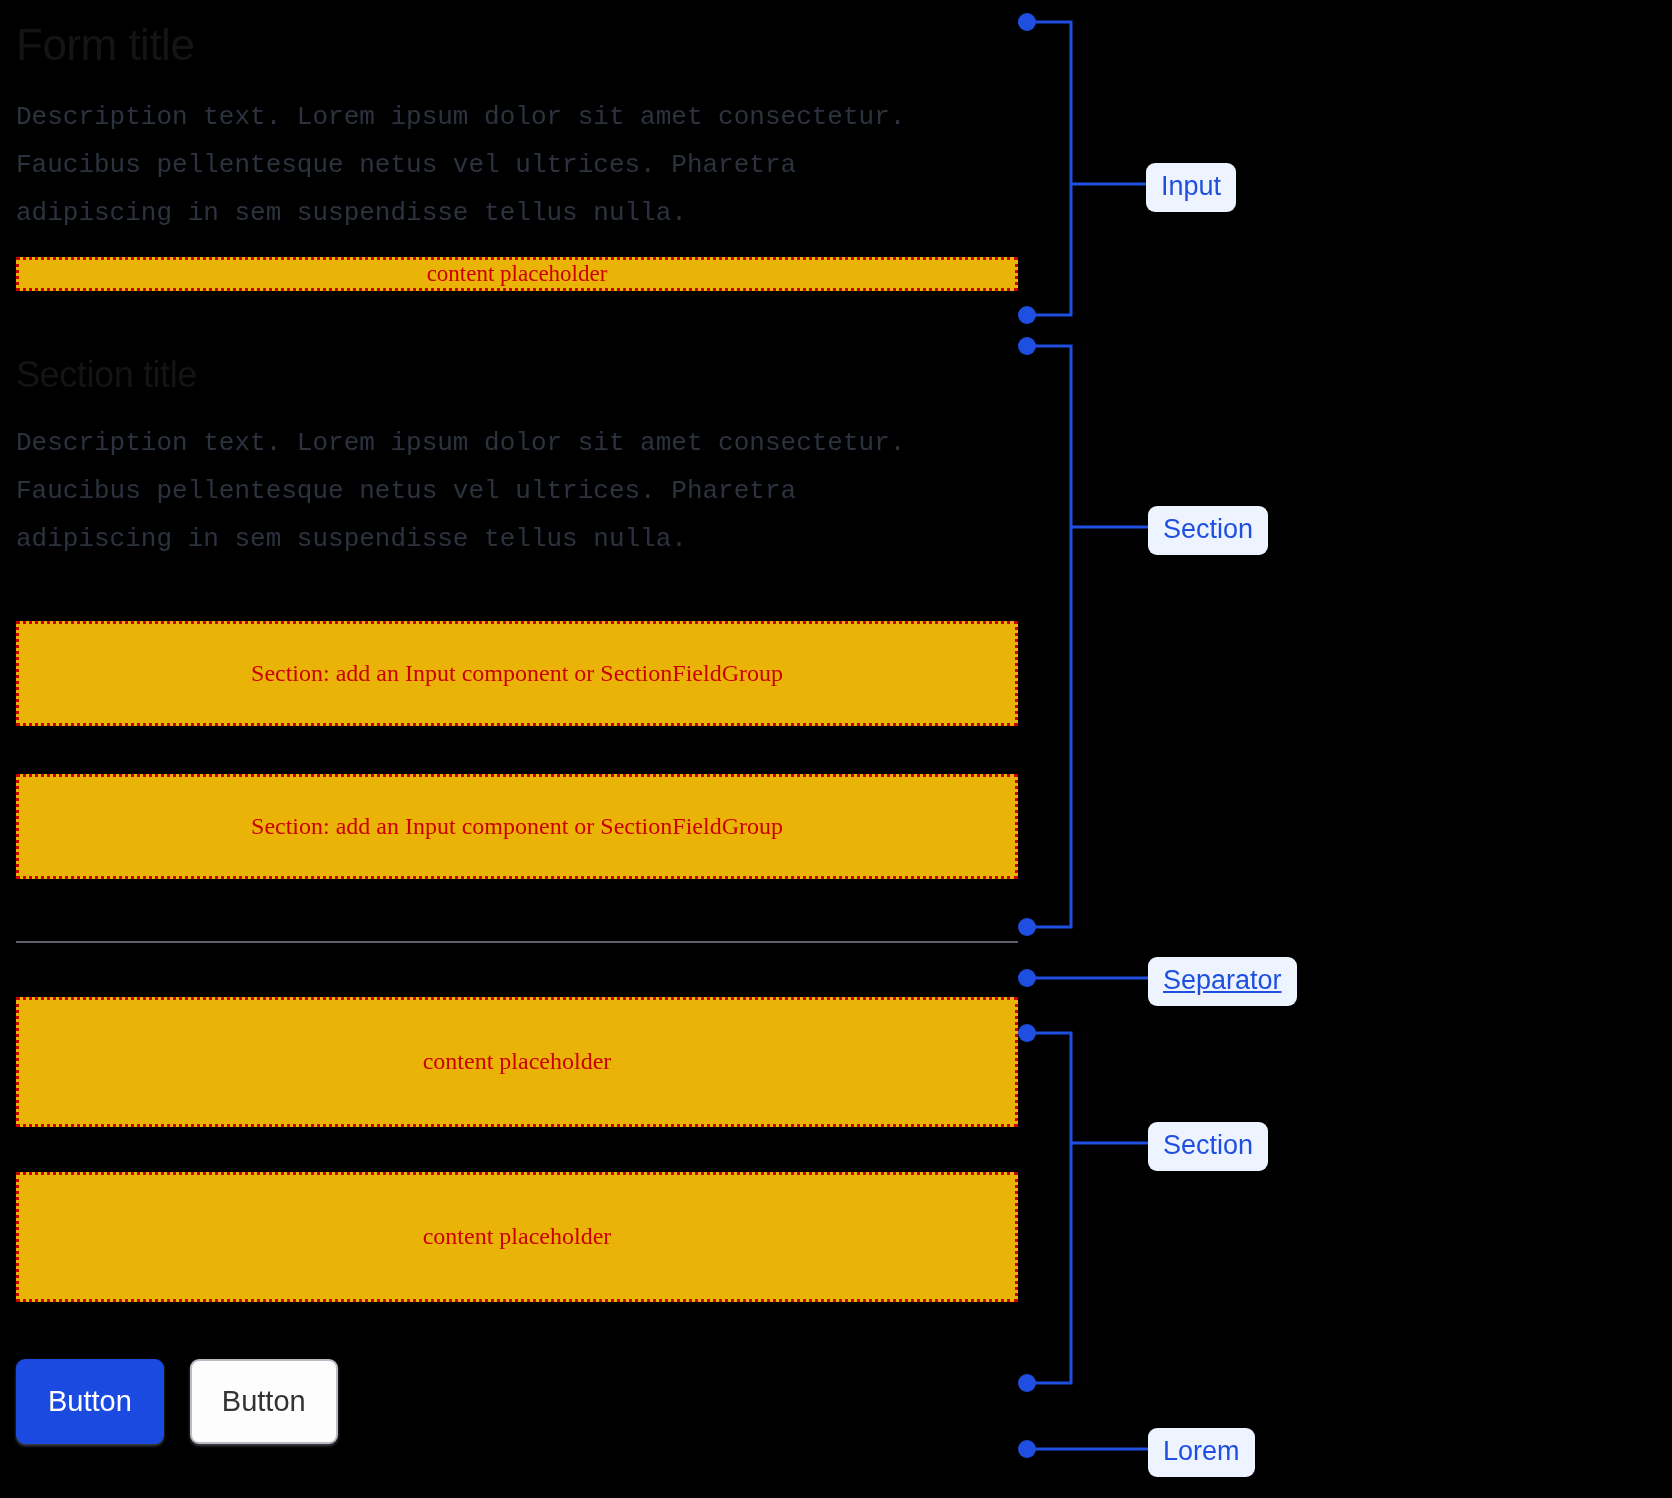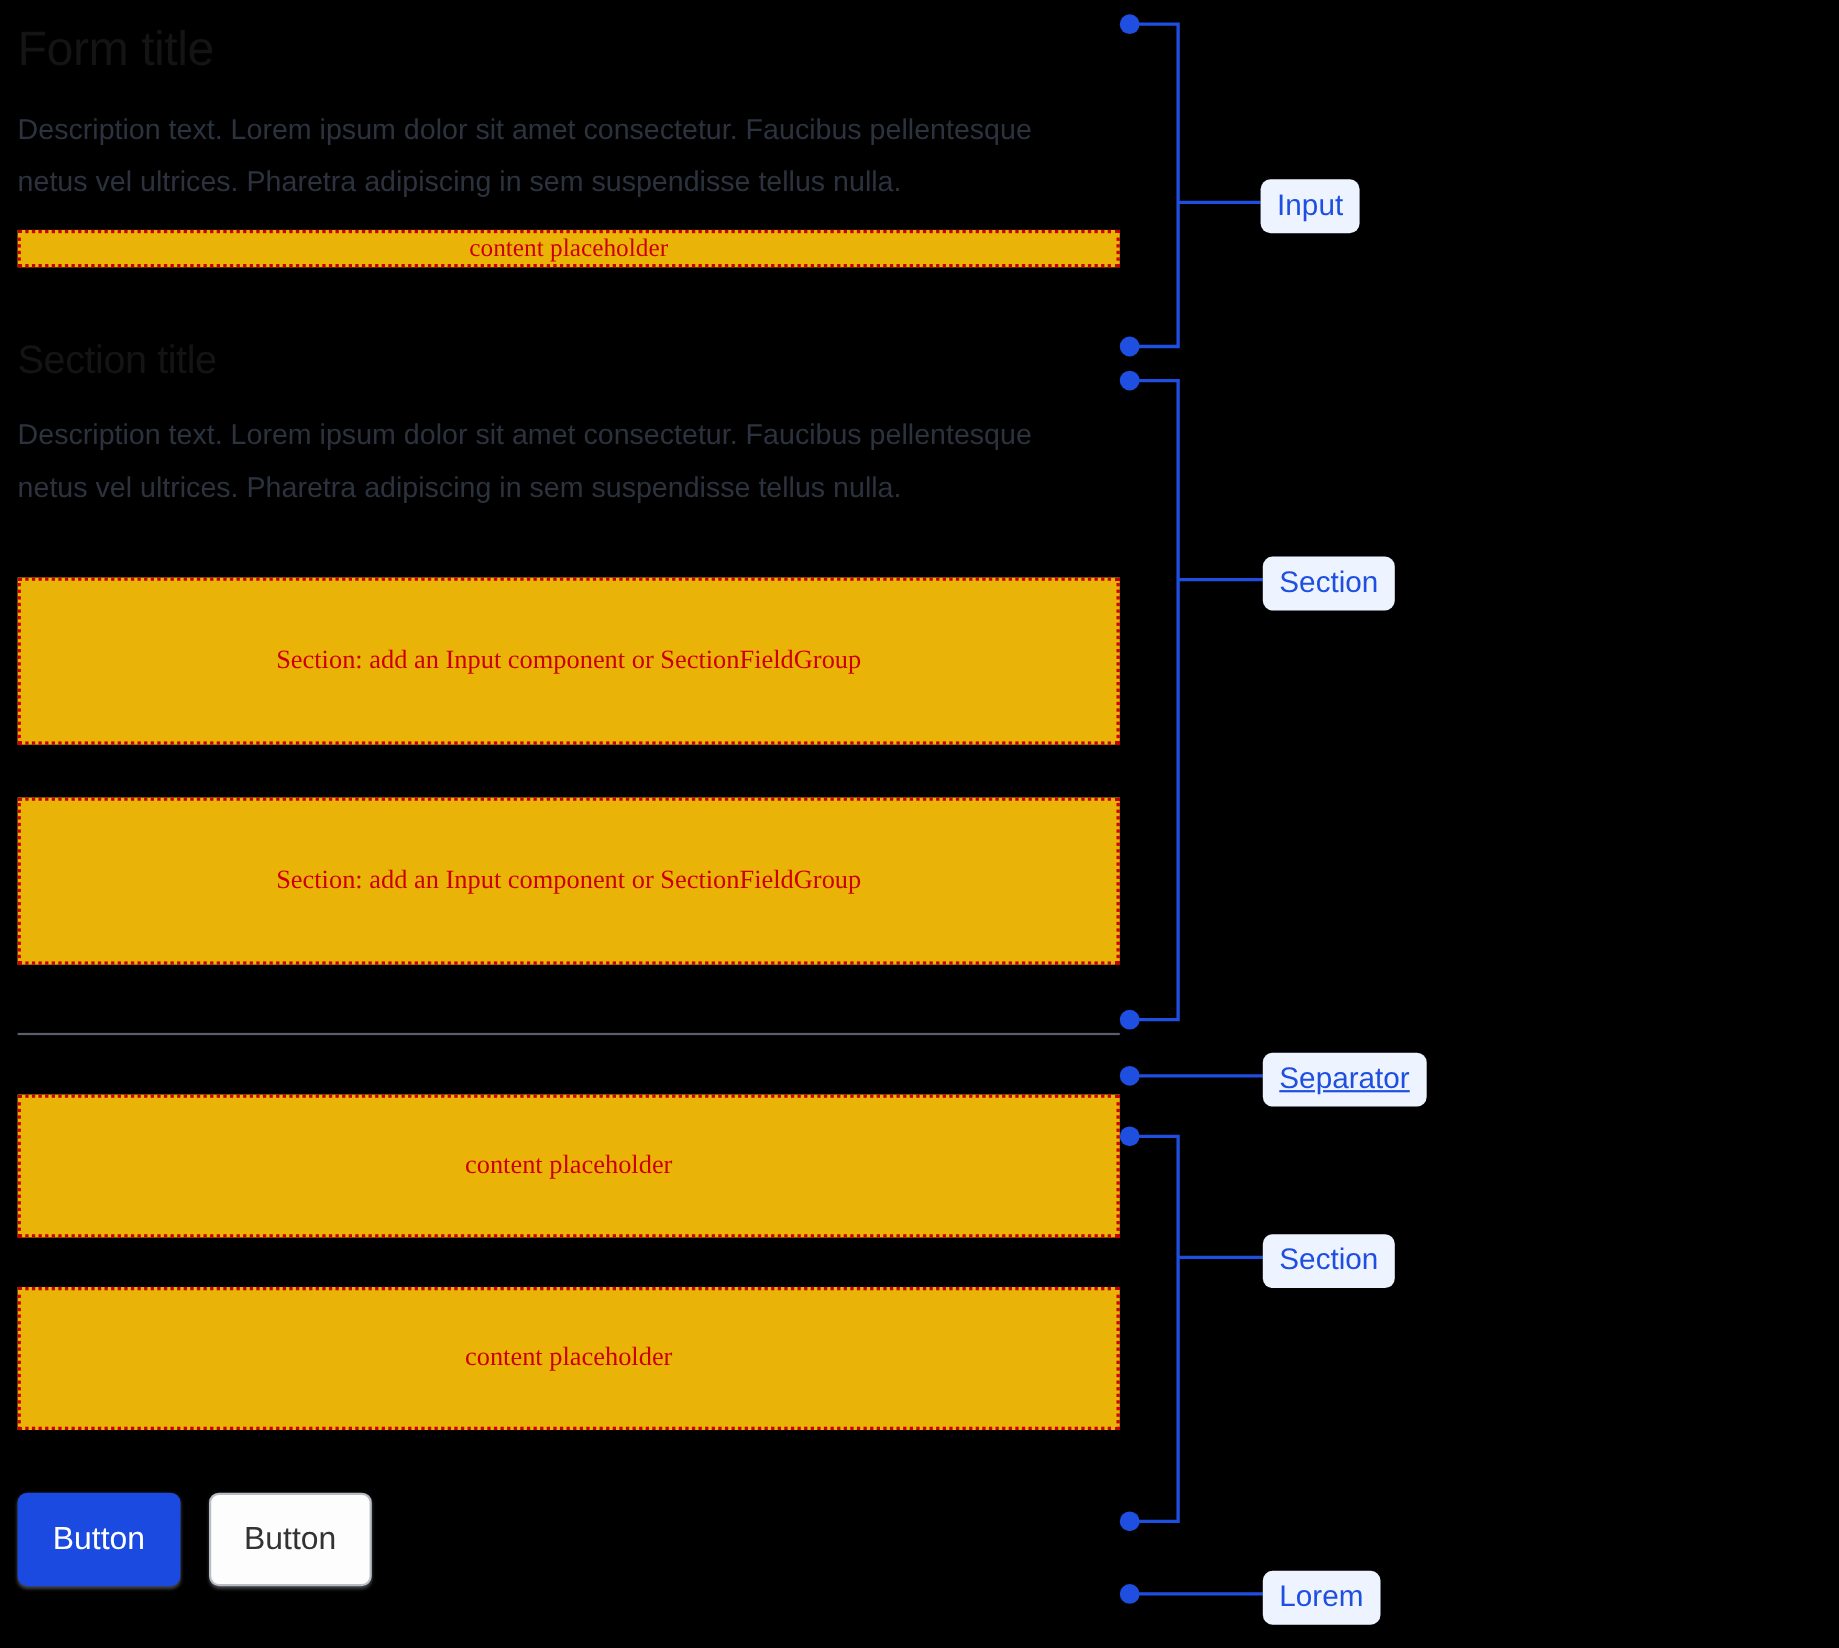--- a/index.html
+++ b/index.html
@@ -48,36 +48,37 @@
     color: #141414;
     letter-spacing: -0.4px;
   }
 
   .desc {
     font-size: 26px;
     line-height: 48px;
     color: #2c333f;
     width: 950px;
     font-weight: 400;
+    font-family: Liberation Mono, monospace;
   }
 
   
   .ph {
     background: #eab308;
     border: 3px dotted #cc0000;
     color: #cc0000;
     font-family: Liberation Serif, serif;
     font-size: 24px;
     display: flex;
     align-items: center;
     justify-content: center;
     width: 1002px;
   }
   .ph-thin   { height: 34px; font-size: 23px; }
-  .ph-tall   { height: 152px; }
+  .ph-tall   { height: 105px; }
   .ph-medium { height: 130px; }
 
   
   .sep-rule {
     height: 2px;
     background: #5a5f6b;
     width: 1002px;
   }
 
   

